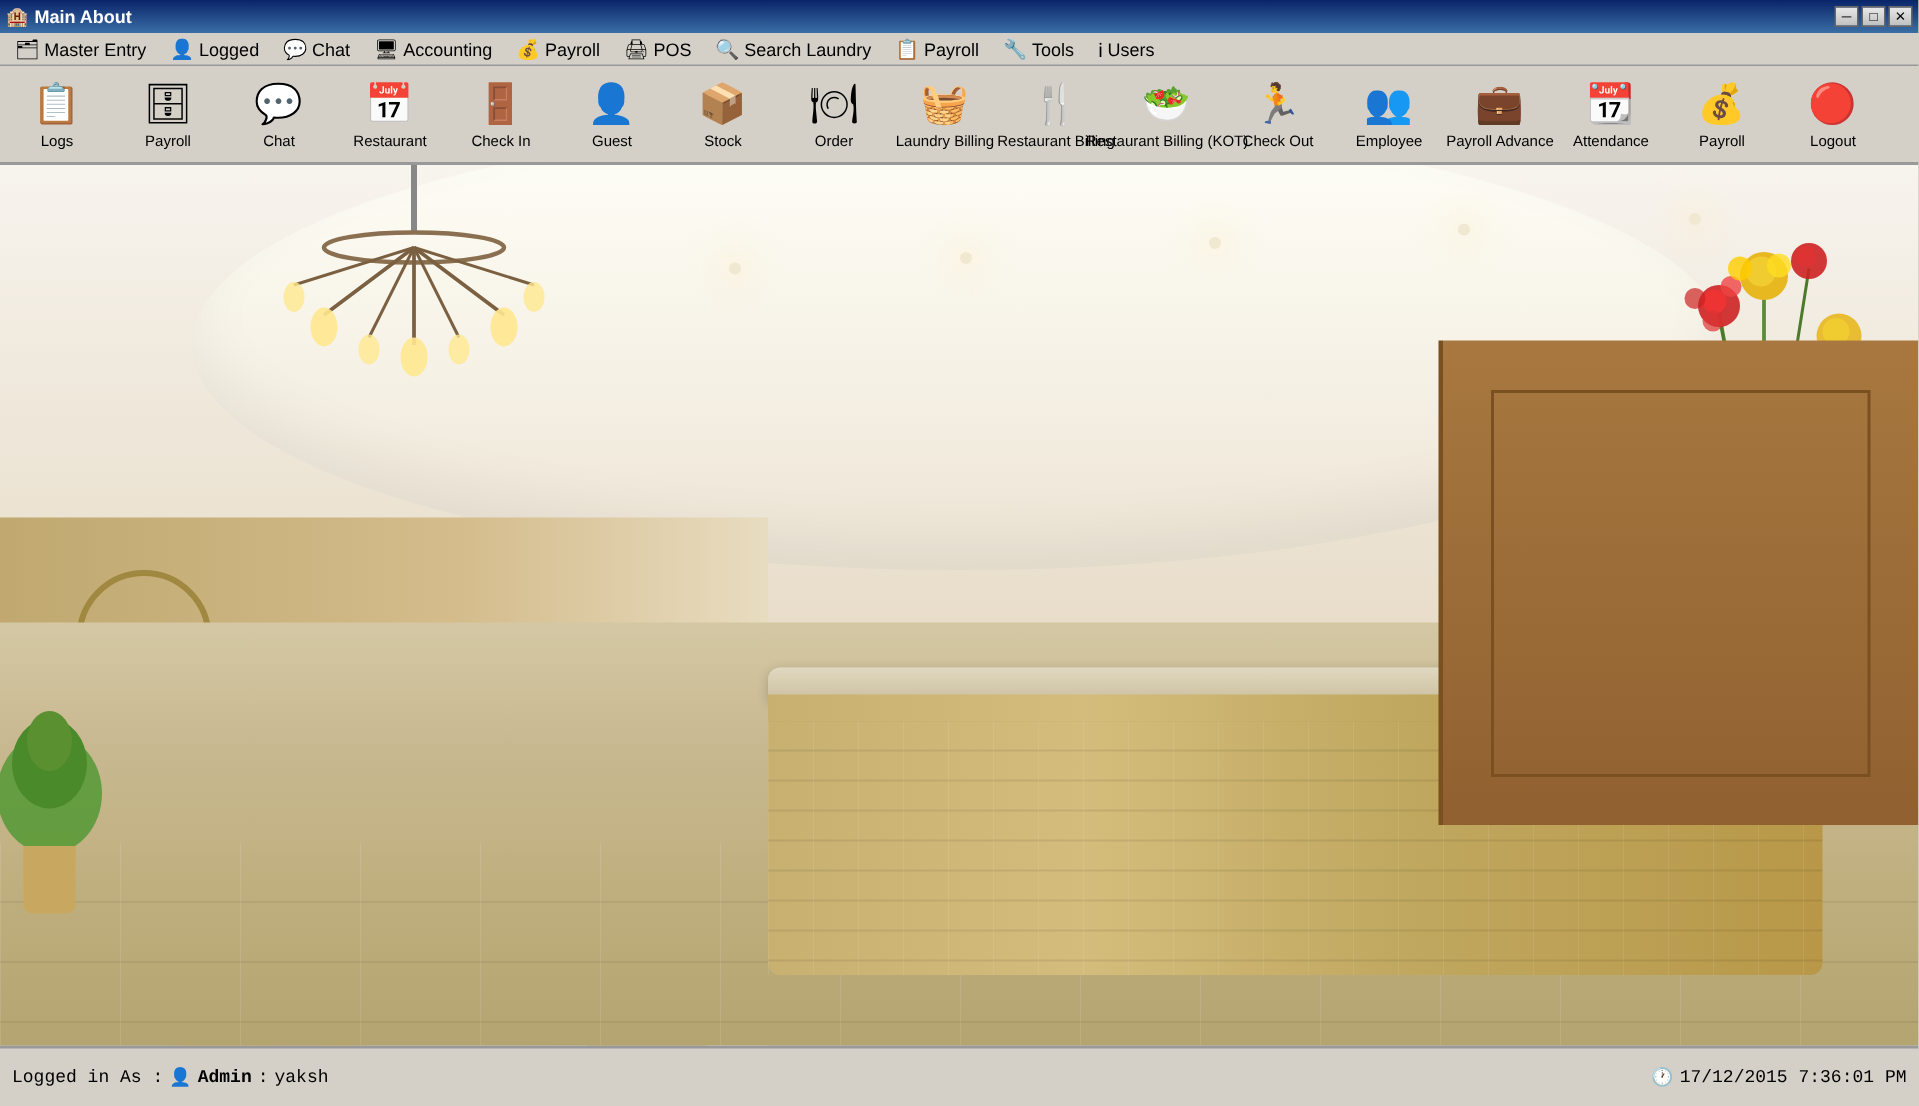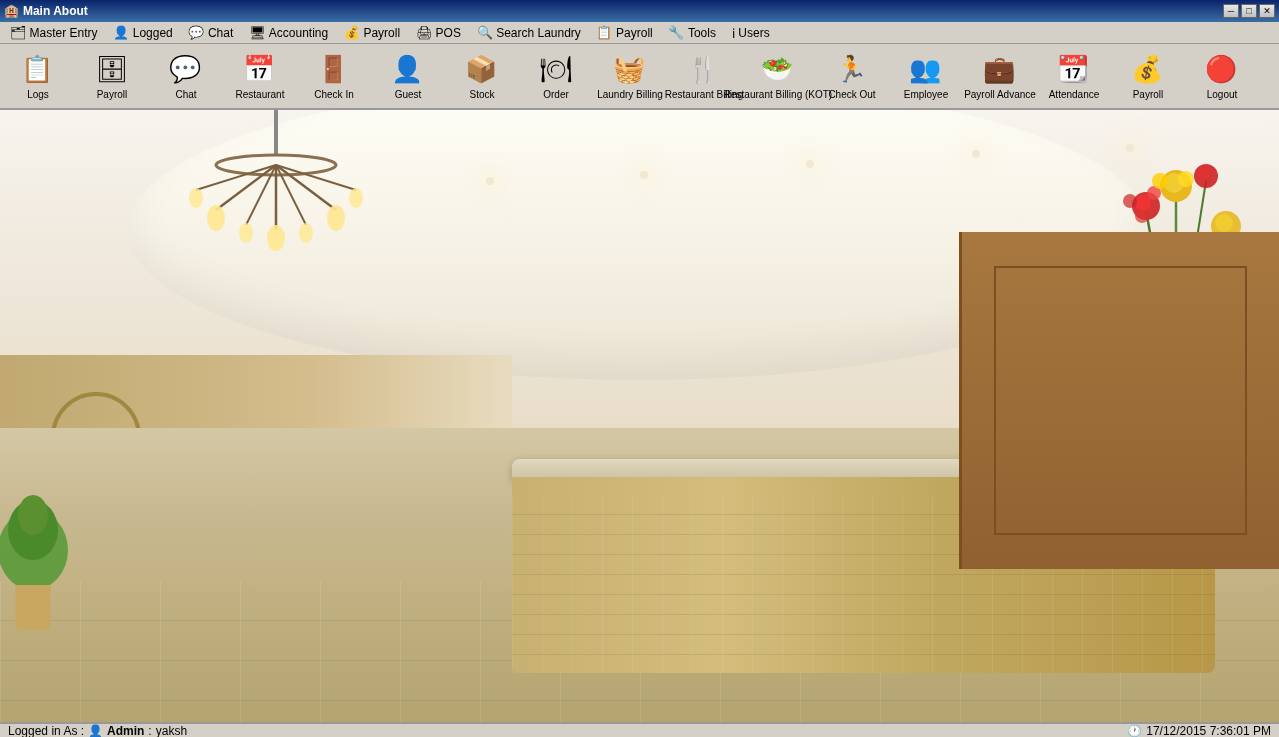--- a/index.html
+++ b/index.html
@@ -228,28 +228,29 @@
       width: 8px;
       height: 8px;
       background: #f0e8d0;
       border-radius: 50%;
       box-shadow: 0 0 20px 10px rgba(255,240,200,0.3);
     }
 
     
     #status-bar {
       background: #d4d0c8;
-      height: 15px;
+      height: 40px;
       display: flex;
       align-items: center;
       justify-content: space-between;
       border-top: 2px solid #999;
       padding: 0 8px;
       flex-shrink: 0;
       font-size: 12px;
+      font-family: Liberation Mono, monospace;
     }
     #status-bar-left {
       display: flex;
       align-items: center;
       gap: 4px;
     }
     #status-bar-right {
       display: flex;
       align-items: center;
       gap: 4px;

